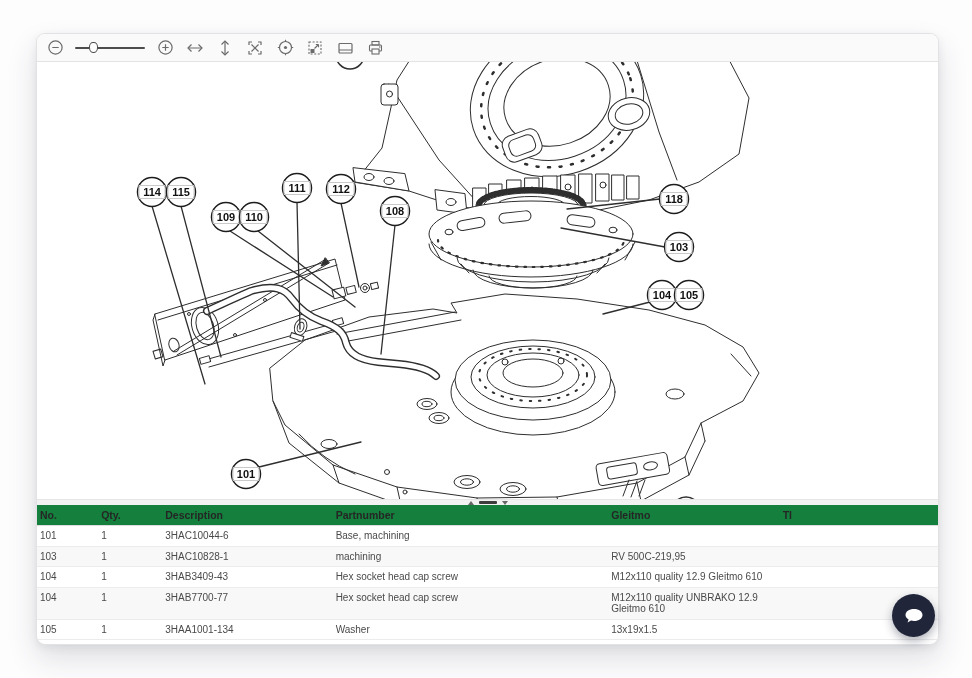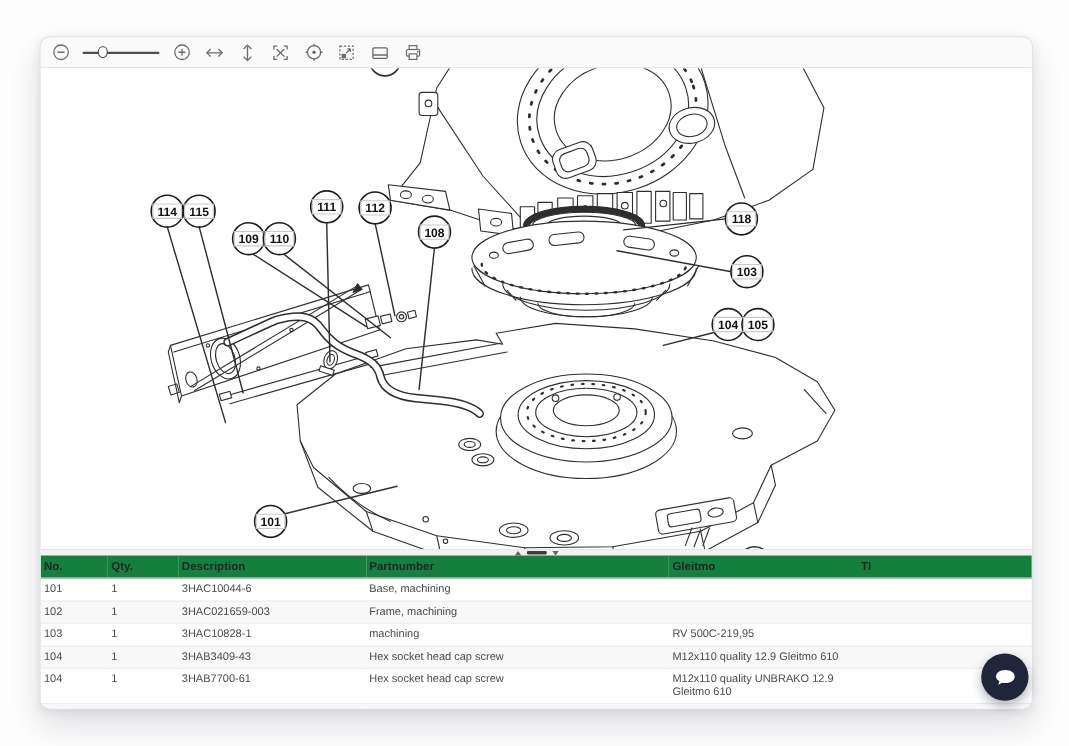--- a/index.html
+++ b/index.html
@@ -392,47 +392,39 @@
     <tbody>
         <tr>
           <td>101</td>
           <td>1</td>
           <td>3HAC10044-6</td>
           <td>Base, machining</td>
           <td></td>
           <td></td>
         </tr>
         <tr>
-          <td>102</td>
-          <td>1</td>
-          <td>3HAC021659-003</td>
-          <td>Frame, machining</td>
-          <td></td>
-          <td></td>
-        </tr>
-        <tr>
           <td>103</td>
           <td>1</td>
           <td>3HAC10828-1</td>
           <td>machining</td>
           <td>RV 500C-219,95</td>
           <td></td>
         </tr>
         <tr>
           <td>104</td>
           <td>1</td>
           <td>3HAB3409-43</td>
           <td>Hex socket head cap screw</td>
           <td>M12x110 quality 12.9 Gleitmo 610</td>
           <td></td>
         </tr>
         <tr>
           <td>104</td>
           <td>1</td>
-          <td>3HAB7700-61</td>
+          <td>3HAB7700-77</td>
           <td>Hex socket head cap screw</td>
           <td>M12x110 quality UNBRAKO 12.9 Gleitmo 610</td>
           <td></td>
         </tr>
         <tr>
           <td>105</td>
           <td>1</td>
           <td>3HAA1001-134</td>
           <td>Washer</td>
           <td>13x19x1.5</td>

